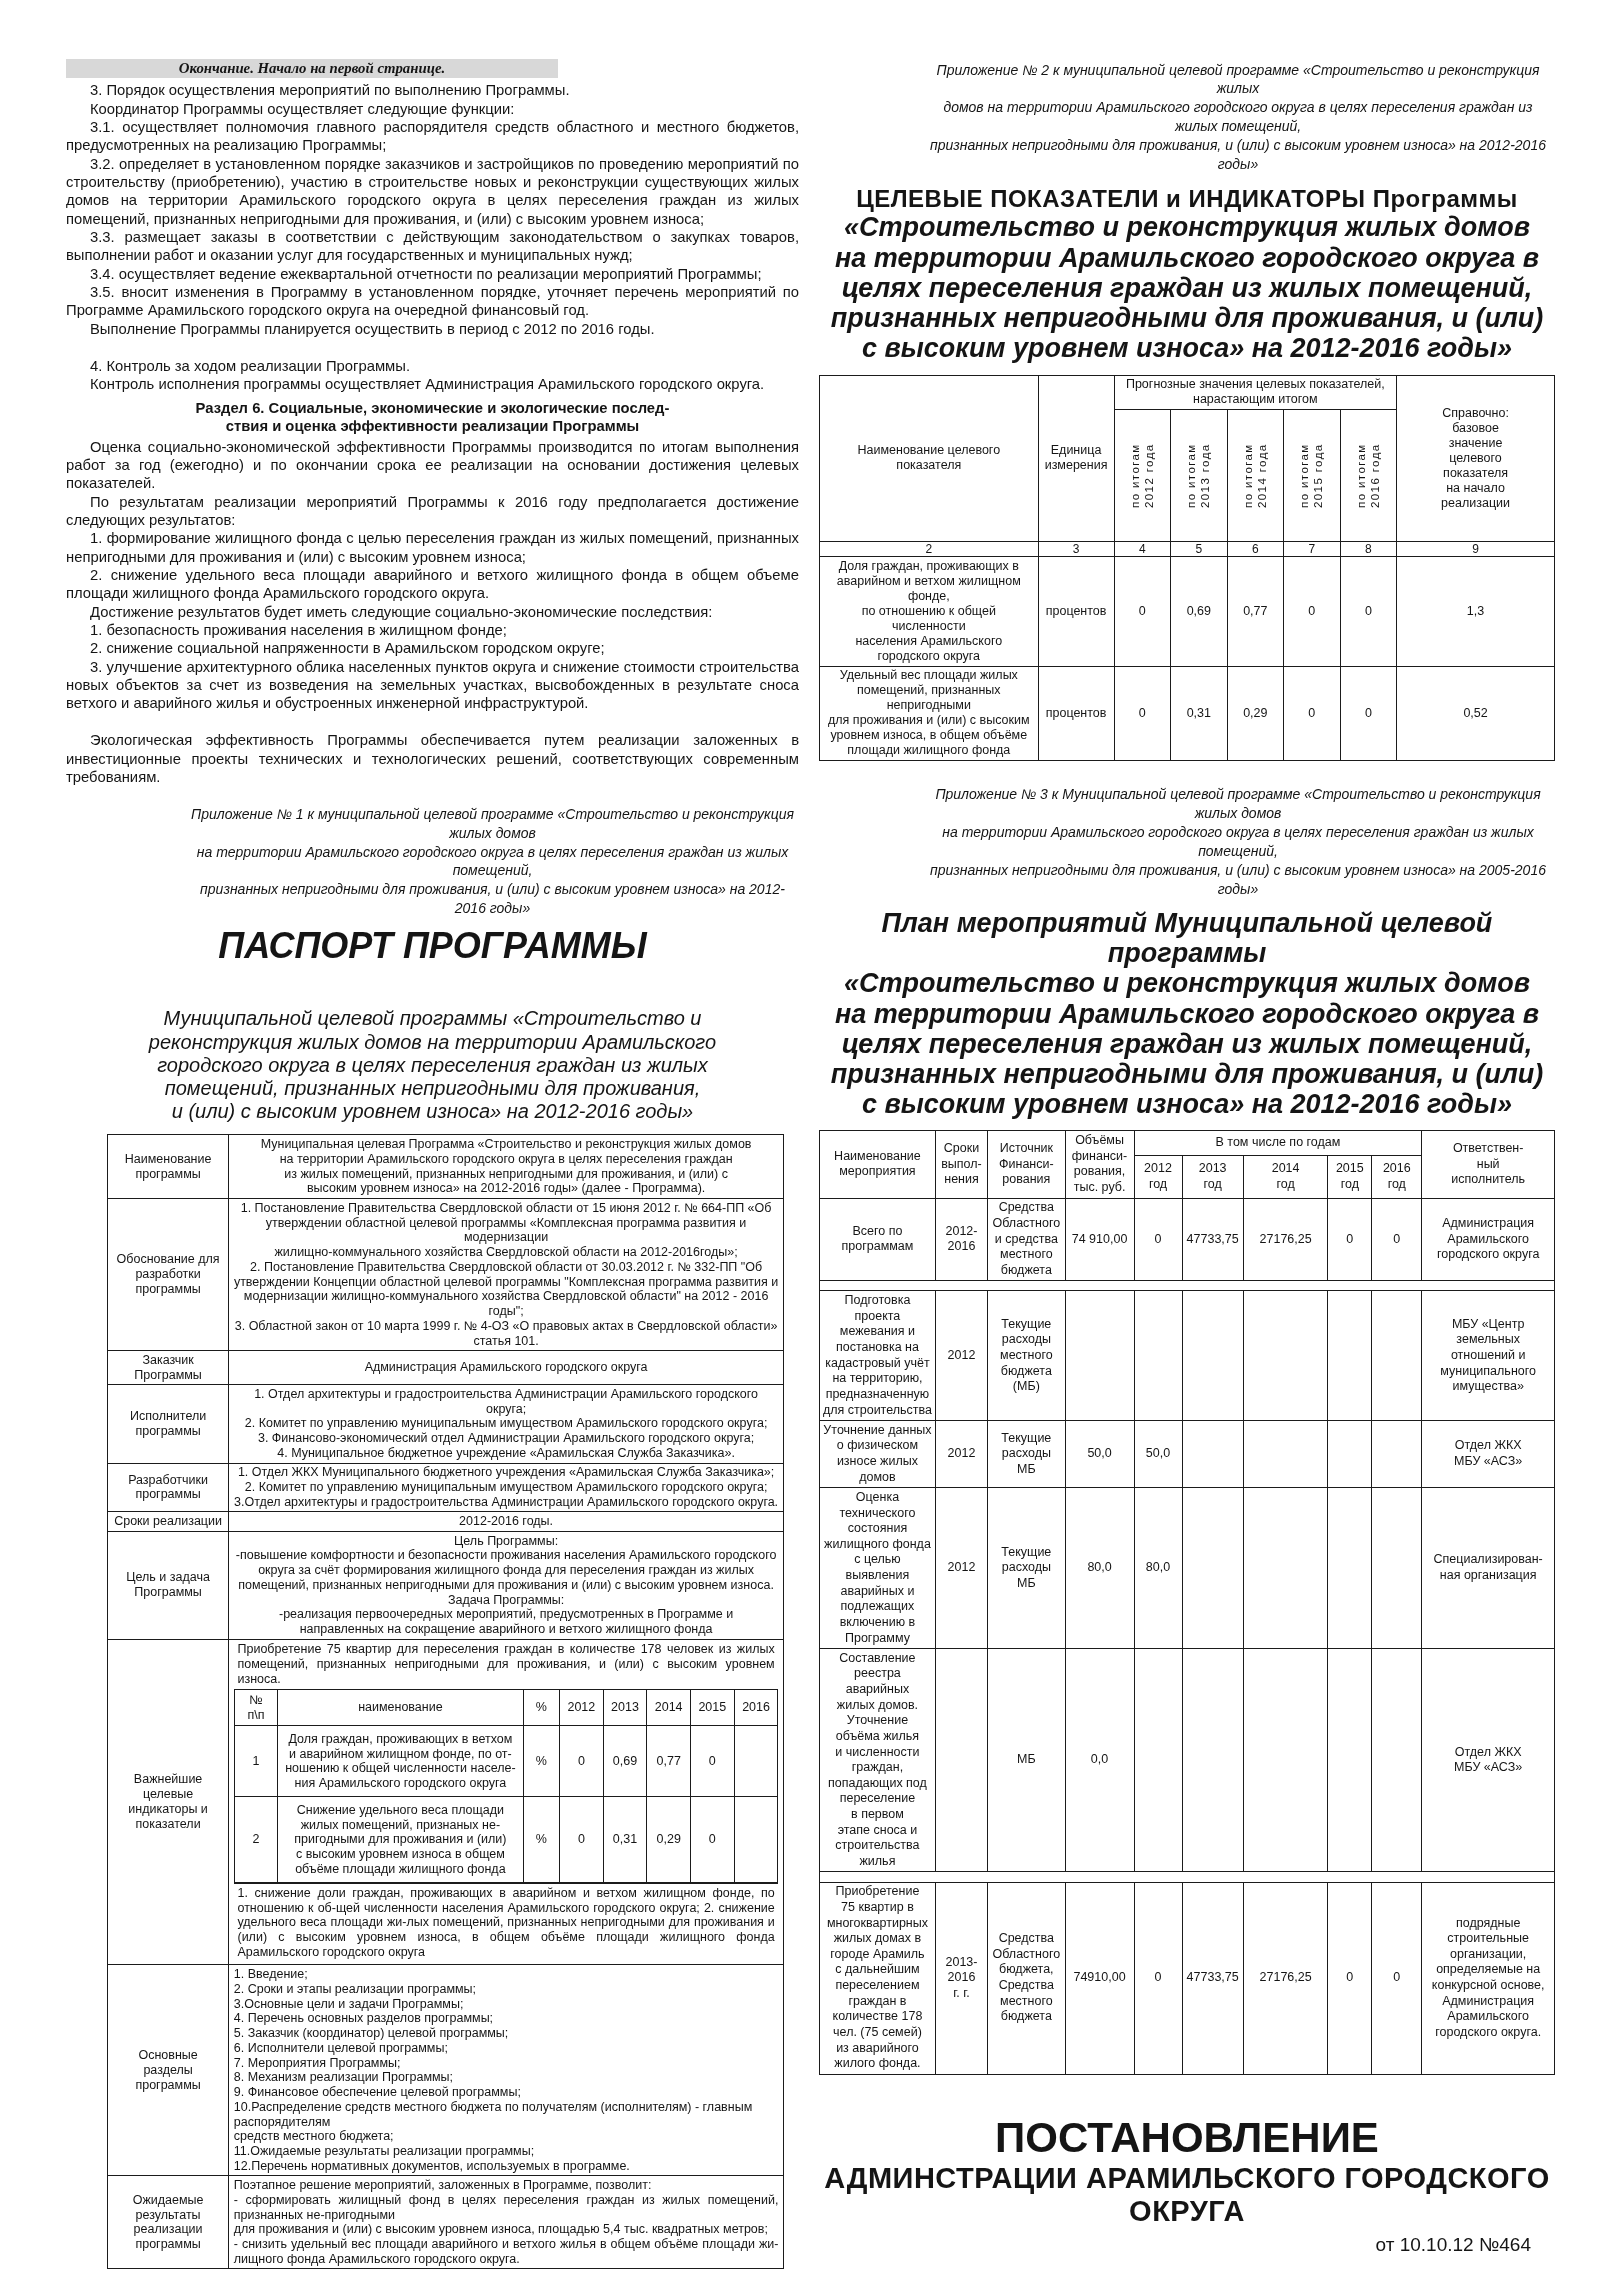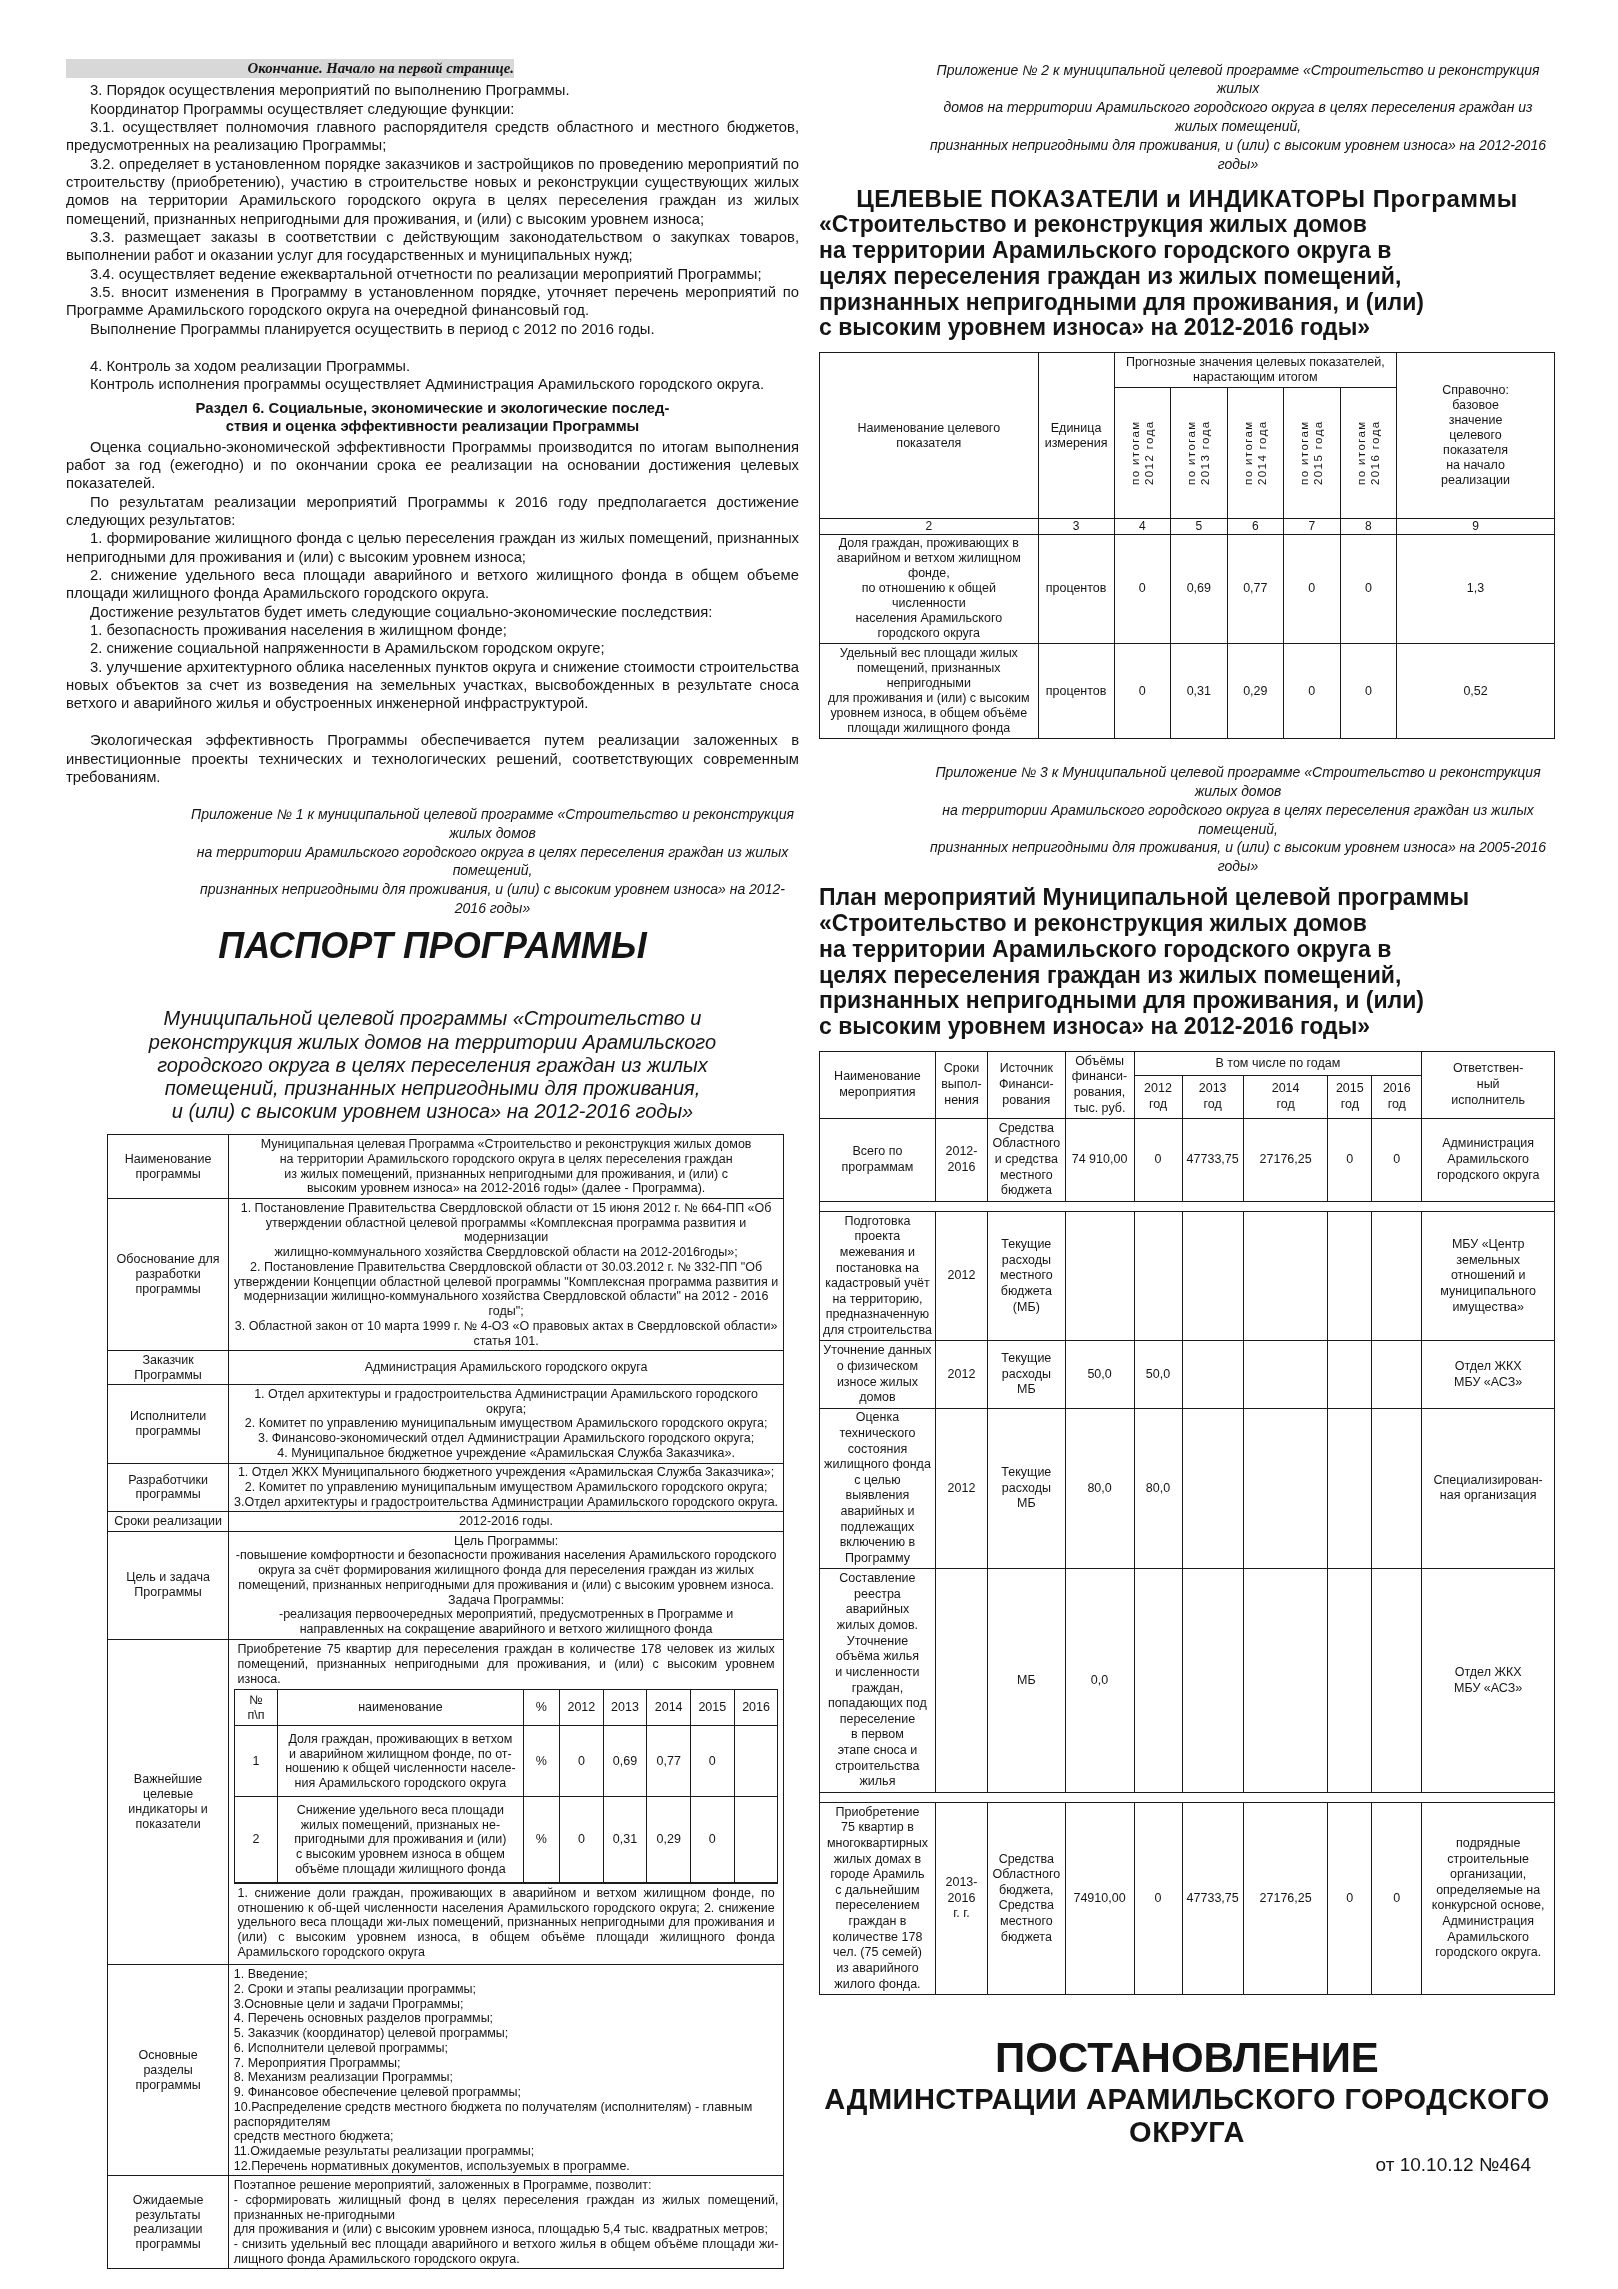--- a/index.html
+++ b/index.html
@@ -15,21 +15,21 @@
     padding:9.2px 18.5px 11px; font-size:29px; font-weight:bold; font-style:italic; }
   .issue  { position:absolute; left:235px; bottom:13px; font-size:27px; font-weight:bold; font-style:italic; }
   .mdate  { position:absolute; left:748px; bottom:13px; font-size:27px; font-weight:bold; }
   .paper  { position:absolute; right:3.7px; bottom:13px; font-size:29px; font-weight:bold; letter-spacing:0.9px; }
   
   .cols { display:flex; gap:20px; margin-top:14.8px; }
   .colL { width:733px; flex:none; }
   .colR { width:736px; flex:none; }
   .pre { white-space:pre-line; }
   
-  .contbar { width:448px; background:#d8d8d8; text-align:right; font-family:"Liberation Serif",serif;
+  .contbar { width:492px; background:#d8d8d8; text-align:center; font-family:"Liberation Serif",serif;
     font-weight:bold; font-style:italic; font-size:14.8px; padding:0.9px 0; margin-bottom:3.7px; }
   p.b { margin:0; font-size:14.8px; line-height:1.24; text-align:justify; text-indent:24px; }
   p.b.sp { margin-top:18.5px; }
   p.cb { margin:5.5px 0 1.8px; font-size:14.8px; font-weight:bold; text-align:center; line-height:1.25; }
   .annex { font-style:italic; font-size:14px; line-height:1.35; text-align:center; margin:18.5px 0 7.4px 120px; }
   .ptitle { font-size:36px; font-weight:bold; font-style:italic; text-align:center; margin:5.5px 0 3.7px; }
   .psub { font-size:20px; font-weight:normal; font-style:italic; text-align:center; line-height:1.16;margin-top:40px; }
   
   table.pass { border-collapse:collapse; width:677px; margin:11px 0 0 41px; font-size:12.5px; line-height:1.18; }
   table.pass > tbody > tr > td { border:1.8px solid #1b1b1b; padding:1.8px 4.6px; vertical-align:middle; }
@@ -39,21 +39,21 @@
   td.pval.lft { text-align:left; }
   .cellwrap { padding:0; }
   .indintro { text-align:justify; padding:0.9px 3.7px 2.8px; font-size:12.5px; }
   table.inds { border-collapse:collapse; width:100%; font-size:12.5px; }
   table.inds td { border:1.4px solid #1b1b1b; text-align:center; padding:2.8px 2.8px; }
   table.inds td.nm { padding:5.5px 5.5px; }
   .indfoot { text-align:justify; padding:1.8px 3.7px 2.8px; font-size:12.5px; border-top:1.4px solid #1b1b1b; }
   
   .annexR { font-style:italic; font-size:14px; line-height:1.35; text-align:center; margin:1.8px 0 9.2px 102px; }
   .tmain { font-size:24px; font-weight:bold; text-align:center; line-height:1.1; letter-spacing:0.5px;margin-top:12px; }
-  .tsub  { font-size:23px; font-weight:bold; line-height:1.12; }
+  .tsub  { font-size:27px; font-weight:bold; font-style:italic; text-align:center; line-height:1.12; }
   table.tg { border-collapse:collapse; width:100%; font-size:12.5px; margin-top:11px; line-height:1.2; }
   table.tg td { border:1.8px solid #1b1b1b; text-align:center; vertical-align:middle; padding:1.8px 3.7px; }
   .rot { writing-mode:vertical-rl; transform:rotate(180deg); margin:0 auto; font-size:11.5px;
     letter-spacing:1.4px; line-height:1.25; height:127px; }
   tr.numr td { font-size:12px; padding:0; }
   table.plan { border-collapse:collapse; width:100%; font-size:12.5px; margin-top:11px; line-height:1.25; }
   table.plan td { border:1.8px solid #1b1b1b; text-align:center; vertical-align:middle; padding:1.8px 2.8px; }
   tr.gap td { height:9.2px; padding:0; }
   
   .rtitle { font-size:42px; font-weight:bold; text-align:center; margin-top:42px; line-height:1.0; }

